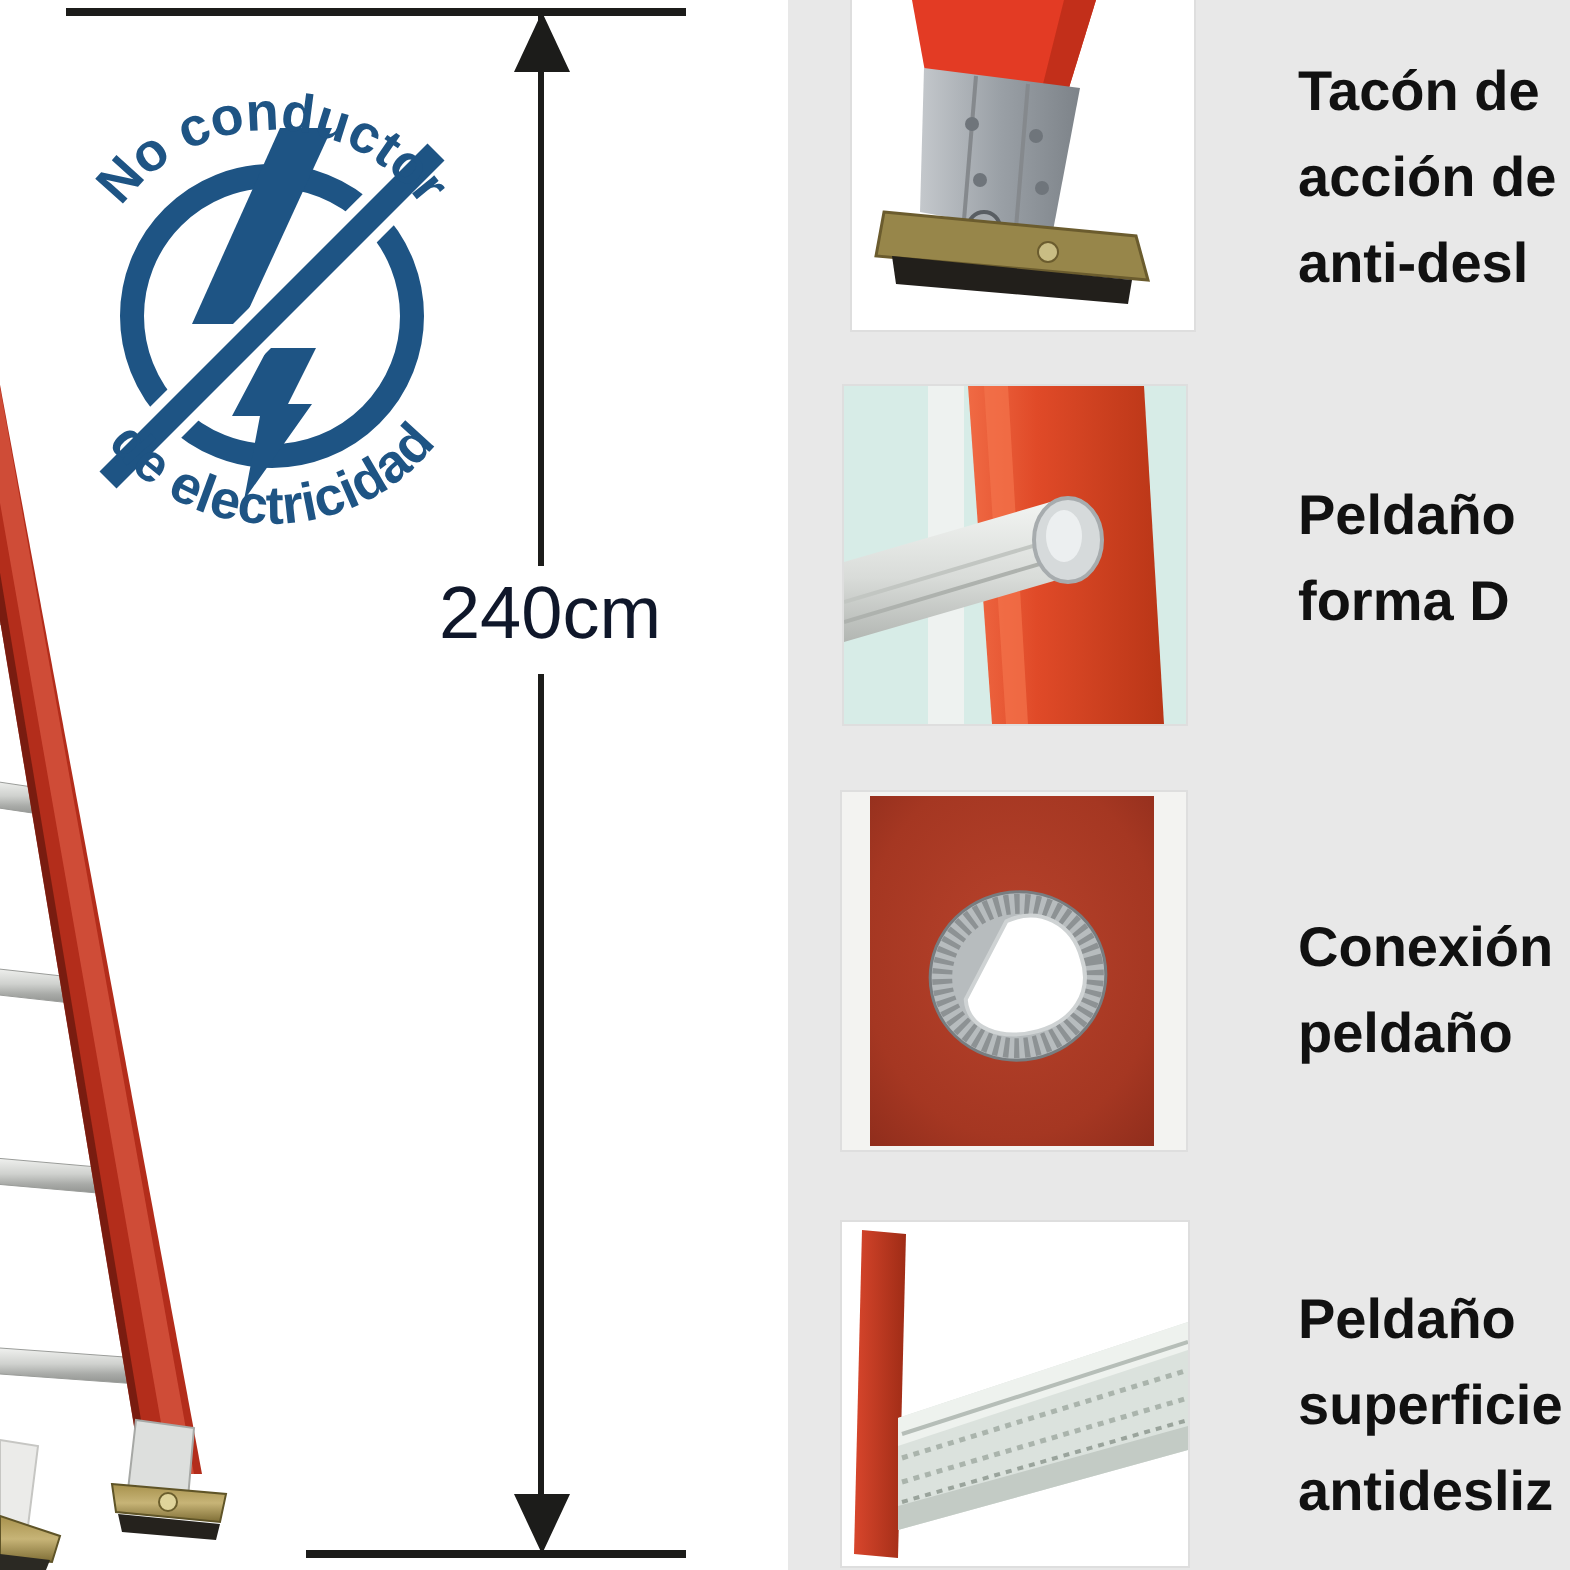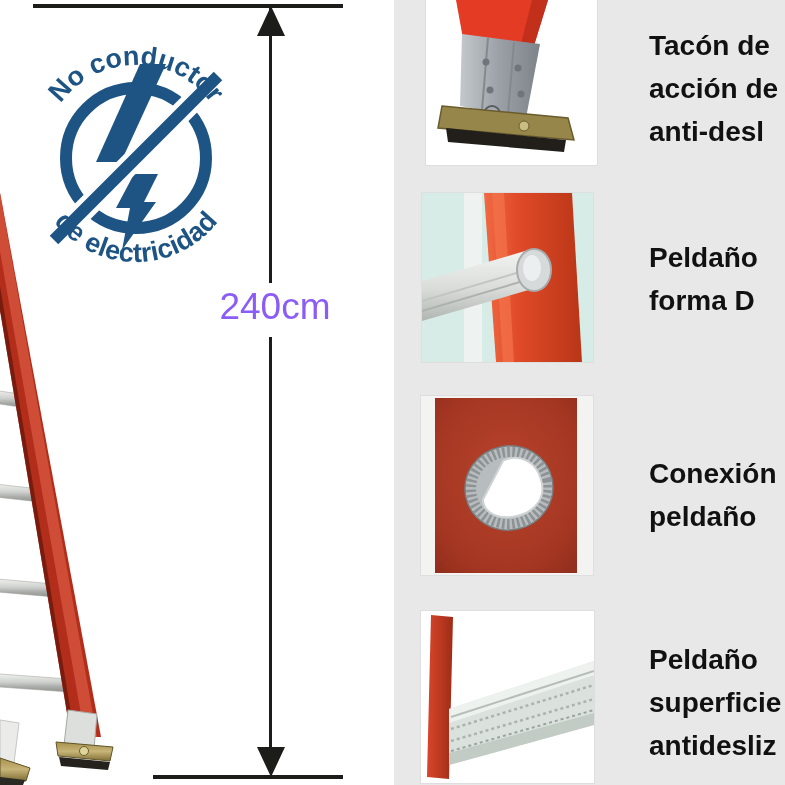--- a/index.html
+++ b/index.html
@@ -18,21 +18,21 @@
   
   .dim-line{background:#1c1c1a;}
   .vline{left:269px;width:3px;background:#1c1c1a;}
   .arrow-up{left:257px;top:6px;width:0;height:0;
     border-left:14px solid transparent;border-right:14px solid transparent;
     border-bottom:30px solid #1c1c1a;}
   .arrow-down{left:257px;top:747px;width:0;height:0;
     border-left:14px solid transparent;border-right:14px solid transparent;
     border-top:30px solid #1c1c1a;}
   .dim-label{left:205px;top:287px;width:140px;text-align:center;
-    color:#8b5cf6;font-size:37px;line-height:40px;}
+    color:#0f172a;font-size:37px;line-height:40px;}
 </style>
 </head>
 <body>
 
 <svg class="abs" style="left:0;top:0" width="360" height="785" viewBox="0 0 360 785">
   <defs>
     <linearGradient id="silverV" x1="0" y1="0" x2="0" y2="1">
       <stop offset="0" stop-color="#f4f5f3"></stop>
         <stop offset="0.45" stop-color="#cfd1ce"></stop>
       <stop offset="0.7" stop-color="#a9aba8"></stop>

